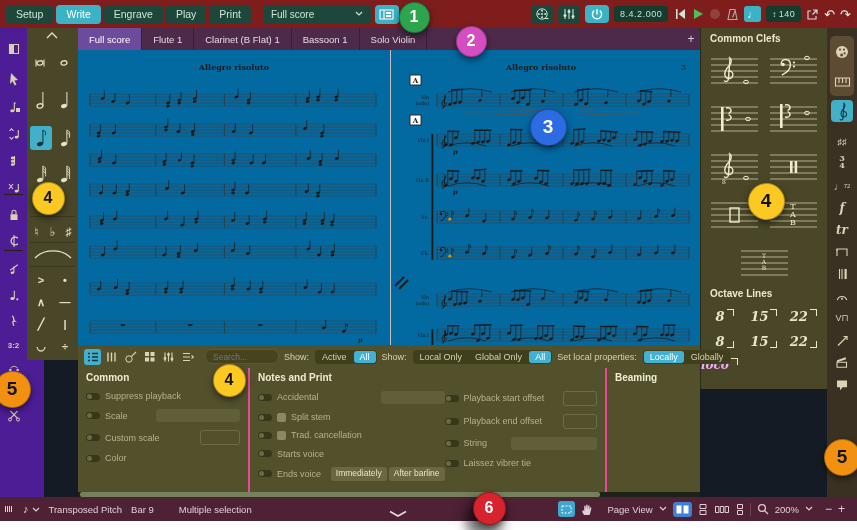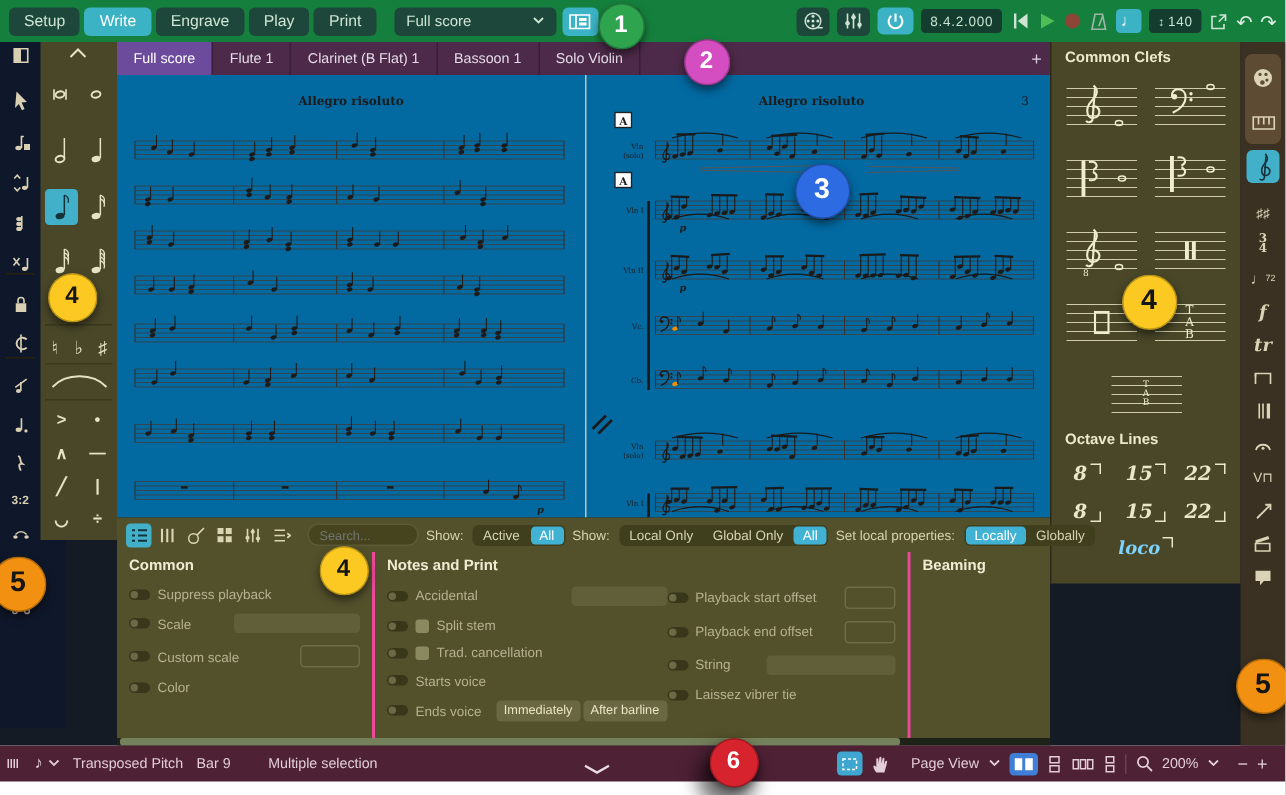--- a/index.html
+++ b/index.html
@@ -1,20 +1,20 @@
 <!DOCTYPE html>
 <html><head>
 <meta charset="utf-8">
 <style>
   html,body{margin:0;padding:0;background:#fff}
   #app{position:relative;width:857px;height:530px;background:#fff;overflow:hidden;
        font-family:"Liberation Sans",sans-serif;-webkit-user-select:none;user-select:none}
   .abs{position:absolute}
   
-  #topbar{left:0;top:0;width:857px;height:28px;background:#15803d;display:flex;align-items:center;
+  #topbar{left:0;top:0;width:857px;height:28px;background:#7f1d1d;display:flex;align-items:center;
           padding:0 6px;box-sizing:border-box;gap:4px;z-index:5}
   .mode{height:19px;line-height:19px;padding:0 10px;border-radius:4px;background:#1c473a;color:#cfe5d6;font-size:10.5px}
   .mode.active{background:#3cb2c5;color:#fff}
   #layout-select{width:108px;height:19px;background:#1c473a;border-radius:4px;color:#cfe5d6;font-size:10px;
                  display:flex;align-items:center;padding:0 8px;margin-left:8px;box-sizing:border-box}
   #layout-select .chev{margin-left:auto;display:flex}
   .vbtn{width:24px;height:19px;border-radius:4px;background:#1c473a;display:flex;align-items:center;justify-content:center;color:#cfe5d6}
   .vbtn.active{background:#3cb2c5;color:#fff}
   #topbar-right{margin-left:auto;display:flex;align-items:center;gap:5px}
   .tico{color:#cfe3d6;display:flex;align-items:center;justify-content:center}
@@ -25,21 +25,21 @@
   .notebtn{background:#3cb2c5;color:#fff;border-radius:3px;width:17px;height:16px;font-size:11px;display:flex;align-items:center;justify-content:center}
   .uarr{color:#dff0e6;font-size:13px;line-height:13px}
   
   #void{left:0;top:28px;width:857px;height:469px;background:#151b24}
   
   #tabbar{left:78px;top:28px;width:622px;height:22px;background:#4d2a49;display:flex;align-items:stretch;z-index:4}
   .tab{padding:0 11px;font-size:9.5px;color:#e4dbe8;display:flex;align-items:center;border-right:1px solid #3a1d38;white-space:nowrap}
   .tab.active{background:#6d4b9c;color:#fff}
   #tab-add{margin-left:auto;color:#d9cede;width:18px;font-size:12px;display:flex;align-items:center;justify-content:center}
   
-  #left-strip{left:0;top:16px;width:44px;height:469px;background:#0f172a;z-index:4}
+  #left-strip{left:0;top:28px;width:44px;height:469px;background:#4c1d95;z-index:4}
   .lico{position:absolute;left:0;width:27px;height:22px;display:flex;align-items:center;justify-content:center;color:#d9cfb2;font-size:8px}
   .strip-div{position:absolute;left:4px;width:19px;height:1px;background:#27200f}
   
   #notes-panel{left:27px;top:28px;width:51px;height:332px;background:#494728;z-index:4}
   .ncell{position:absolute;width:22px;height:24px;display:flex;align-items:center;justify-content:center;color:#e6e2c4;border-radius:3px}
   .ncell.sel{background:#41b0c8;color:#13323c}
   .ndiv{position:absolute;left:3px;width:45px;height:1px;background:#3a391d}
   .artic{font-size:11px;font-weight:bold}
   
   #score{left:78px;top:50px;width:622px;height:295px;background:#0369a1;display:flex;z-index:3}
@@ -50,21 +50,21 @@
   .rp-head{height:21px;display:flex;align-items:center;padding:0 9px;color:#ece8cc;font-size:10px;font-weight:bold}
   .rp-head .chev{margin-left:auto;display:flex;color:#cfcbab}
   #clef-grid{display:flex;flex-wrap:wrap;padding:2px 4px;gap:10px 6px;justify-content:center}
   .clef-tile{width:53px;height:38px;display:flex;align-items:center;justify-content:center}
   #oct-grid{display:flex;flex-wrap:wrap;padding:0 4px}
   .oct-item{width:33.3%;box-sizing:border-box;color:#eae6c8;font:italic bold 13px "DejaVu Serif",serif;height:25px;
             display:flex;align-items:center;justify-content:center}
   .hk{width:6px;height:6px;display:inline-block;border-color:#eae6c8}
   .hk.up{border-top:1.6px solid #eae6c8;border-right:1.6px solid #eae6c8;margin:-8px 0 0 2px}
   .hk.dn{border-bottom:1.6px solid #eae6c8;border-right:1.6px solid #eae6c8;margin:6px 0 0 2px}
-  #loco-row{width:100%;display:flex;align-items:center;justify-content:center;color:#7dd3fc;
+  #loco-row{width:100%;display:flex;align-items:center;justify-content:flex-start;color:#f0abfc;
             font:italic bold 12px "DejaVu Serif",serif;height:22px}
   
   #right-strip{left:827px;top:28px;width:30px;height:469px;background:#3a3122;z-index:4}
   .toolgroup{position:absolute;left:3px;top:8px;width:24px;height:60px;background:#5d4c33;border-radius:5px}
   .rico{position:absolute;left:0;width:30px;height:20px;display:flex;align-items:center;justify-content:center;color:#dcd3b6;font-size:10px}
   .rico.sel{left:4px;width:22px;height:22px;background:#41b0c8;border-radius:4px;color:#16333c}
   .gser{font-family:"DejaVu Serif",serif;font-style:italic;font-weight:bold}
   
   #props{left:78px;top:345px;width:622px;height:147px;background:#53512c;box-sizing:border-box;z-index:4}
   #pfilter{height:23px;display:flex;align-items:center;gap:3px;padding:0 6px}

